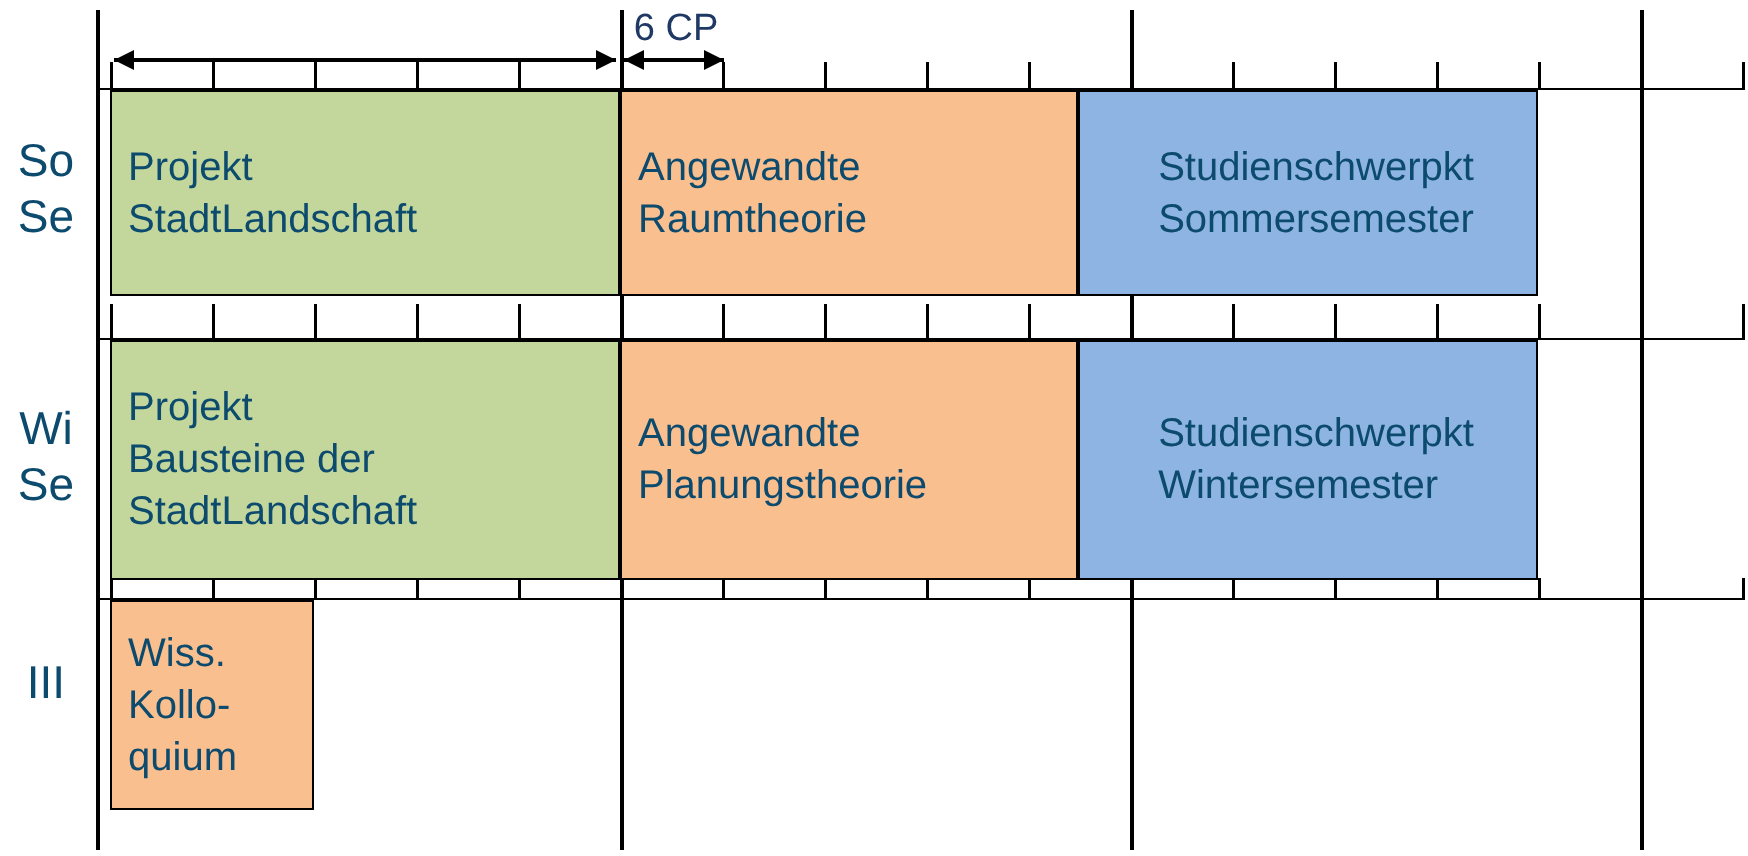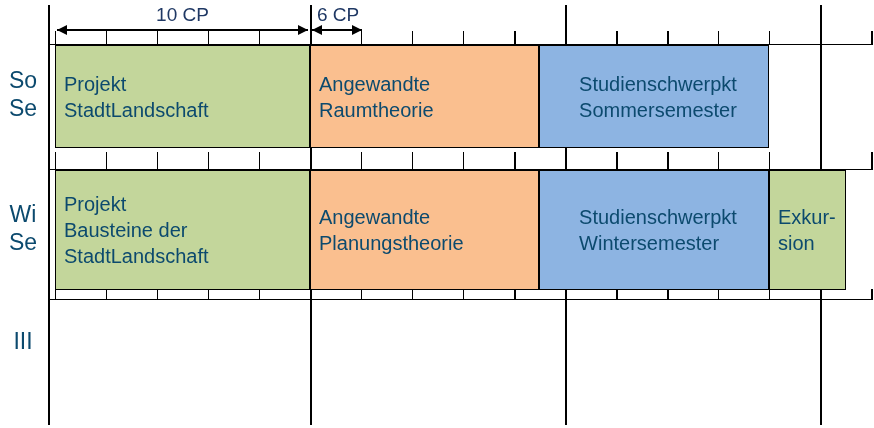--- a/index.html
+++ b/index.html
@@ -45,21 +45,20 @@
   <div class="vline" style="left:565px"></div>
   <div class="vline" style="left:820px"></div>
 
   <div class="ruler-ticks" style="top:31px;height:14px"></div>
   <div class="ruler-base" style="top:43.5px"></div>
   <div class="ruler-ticks" style="top:152px;height:18px"></div>
   <div class="ruler-base" style="top:168.5px"></div>
   <div class="ruler-ticks" style="top:289px;height:11px"></div>
   <div class="ruler-base" style="top:298.5px"></div>
 
-  <span class="cp-label" style="left:120px;top:4px;width:125px">10 CP</span>
   <div class="arrow" style="left:57px;top:29px;width:251px"></div>
   <span class="cp-label" style="left:312px;top:4px;width:52px">6 CP</span>
   <div class="arrow" style="left:312px;top:29px;width:50px"></div>
 
   <div class="row-label" style="top:66px">So
 Se</div>
   <div class="row-label" style="top:200px">Wi
 Se</div>
   <div class="row-label" style="top:327px">III</div>
 
@@ -82,19 +81,20 @@
 StadtLandschaft</span>
   </div>
   <div class="block bg-orange" style="left:310px;top:170px;width:229px;height:120px">
     <span class="txt">Angewandte
 Planungstheorie</span>
   </div>
   <div class="block bg-blue" style="left:539px;top:170px;width:230px;height:120px">
     <span class="txt">Studienschwerpkt
 Wintersemester</span>
   </div>
-  <div class="block bg-green" style="left:769px;top:170px;width:77px;height:120px">
-    <span class="txt">Exkur-
-sion</span>
+
+  <div class="block bg-orange" style="left:55px;top:300px;width:102px;height:105px">
+    <span class="txt">Wiss.
+Kollo-
+quium</span>
   </div>
-
 
 </div>
 
 </body></html>

